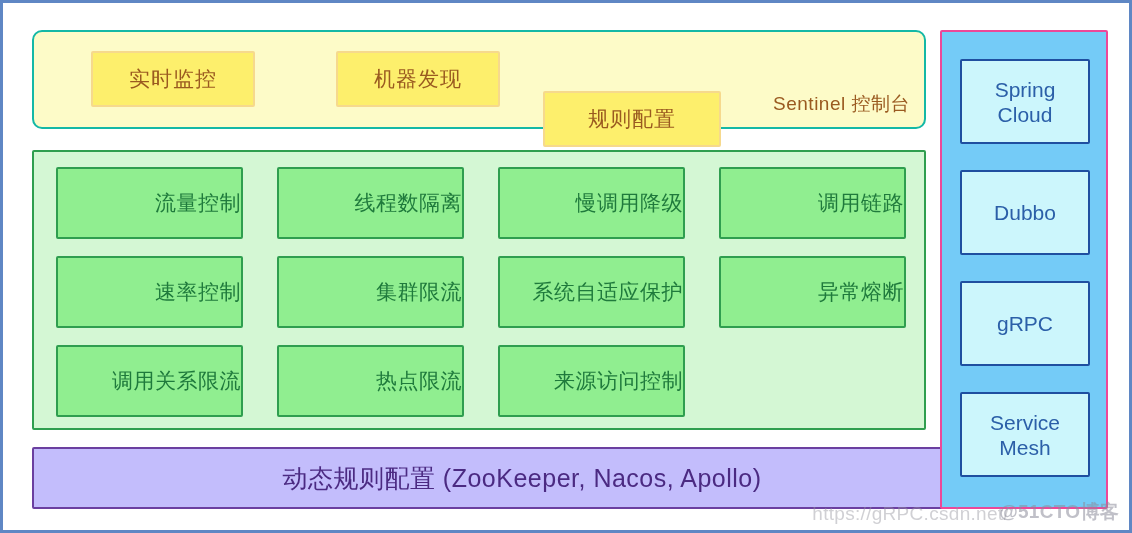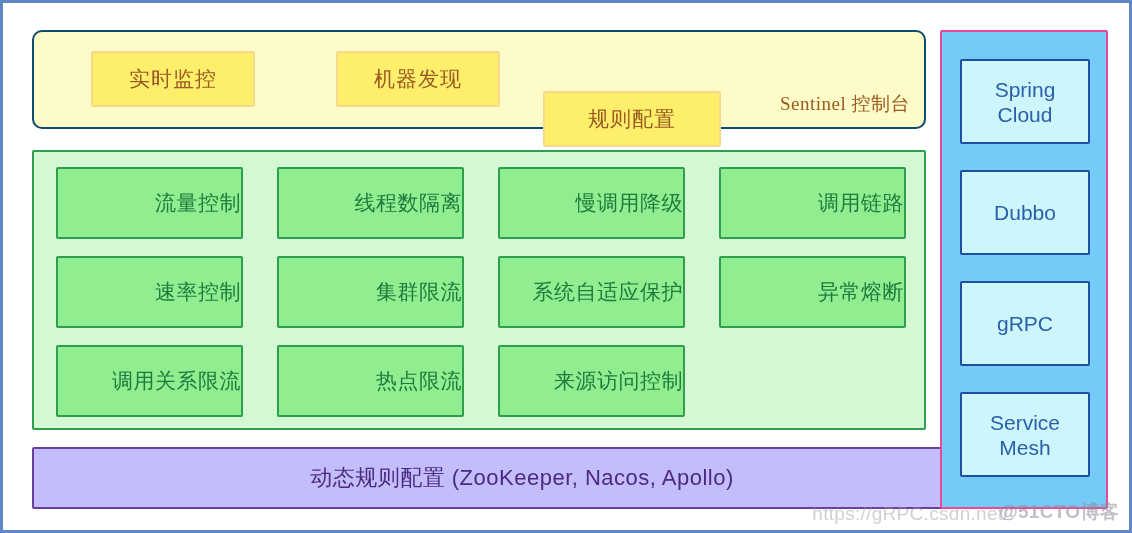--- a/index.html
+++ b/index.html
@@ -32,21 +32,21 @@
 
   
   .console-band {
     position: absolute;
     left: 0;
     top: 0;
     width: 894px;
     height: 99px;
     box-sizing: border-box;
     background: #fdfbc8;
-    border: 2px solid #0c4a6e;
+    border: 2px solid #14b8a6;
     border-radius: 10px;
   }
   .console-chips {
     position: absolute;
     left: 0;
     top: 0;
     width: 100%;
     height: 100%;
   }
   .chip {
@@ -68,21 +68,20 @@
   .chip-2 { left: 302px; width: 164px; }
   .chip-3 { left: 509px; width: 178px; margin-top: 40px; }
 
   .console-label {
     position: absolute;
     right: 14px;
     bottom: 10px;
     color: #9a5a20;
     font-size: 19px;
     letter-spacing: 0.5px;
-    font-family: Liberation Serif, serif;
   }
 
   
   .feature-panel {
     position: absolute;
     left: 0;
     top: 120px;
     width: 894px;
     height: 280px;
     box-sizing: border-box;
@@ -123,21 +122,21 @@
     width: 980px;
     height: 62px;
     box-sizing: border-box;
     background: #c3bdfc;
     border: 2px solid #6b3fa0;
     border-radius: 2px;
     display: flex;
     align-items: center;
     justify-content: center;
     color: #4b2a82;
-    font-size: 22px;
+    font-size: 25px;
     letter-spacing: 0.5px;
   }
 
   
   .adapters-col {
     position: absolute;
     left: 937px;
     top: 27px;
     width: 168px;
     height: 479px;

